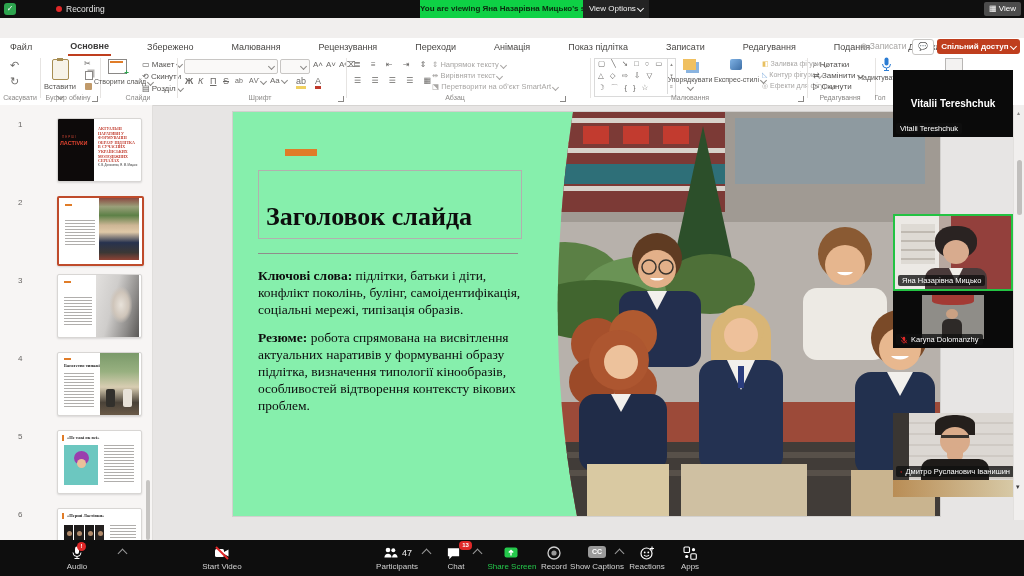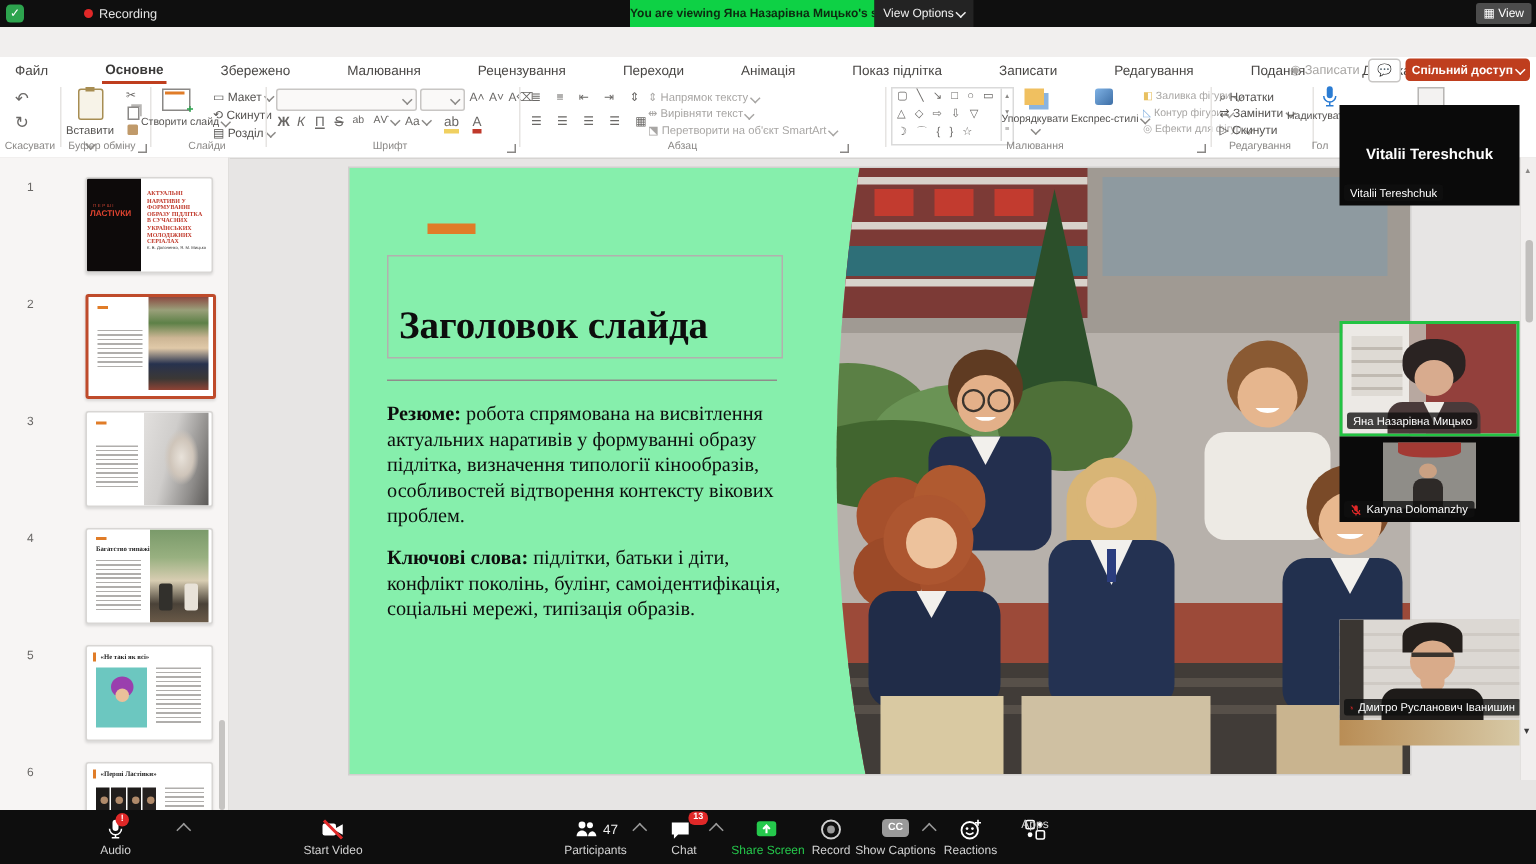--- a/index.html
+++ b/index.html
@@ -314,22 +314,22 @@
     <div class="abs" style="left:146px;top:375px;width:4px;height:60px;background:#c6c4c2;border-radius:2px"></div>
   </div>
 
   <div class="abs" id="slide">
     <div class="abs accentbar"></div>
     <div class="abs titlebox">
       <div class="slidetitle">Заголовок слайда</div>
     </div>
     <div class="abs sdivider"></div>
     <div class="abs sbody">
+      <p><b>Ключові слова:</b><span> підлітки, батьки і діти, конфлікт поколінь, булінг, самоідентифікація, соціальні мережі, типізація образів.</span></p>
       <p><b>Резюме:</b><span> робота спрямована на висвітлення актуальних наративів у формуванні образу підлітка, визначення типології кінообразів, особливостей відтворення контексту вікових проблем.</span></p>
-      <p><b>Ключові слова:</b><span> підлітки, батьки і діти, конфлікт поколінь, булінг, самоідентифікація, соціальні мережі, типізація образів.</span></p>
     </div>
     <svg class="abs" style="left:302px;top:0;width:405px;height:404px" viewBox="0 0 405 404" preserveAspectRatio="none">
       <defs>
           <clipPath id="pc">
             <path d="M38,0 C20,120 14,260 42,404 L405,404 L405,0 Z"></path>
           </clipPath>
         </defs>
       <g clip-path="url(#pc)">
         <rect x="0" y="0" width="405" height="404" fill="#b7b1ab"></rect>
         <rect x="0" y="0" width="405" height="110" fill="#a09a93"></rect>
@@ -512,17 +512,17 @@
         <path d="M13 1.5v4M11 3.5h4" stroke="#fff" stroke-width="1.1"></path>
       </svg>
     <div class="abs titem-label" style="left:620px;top:22px;width:54px">Reactions</div>
 
     <svg class="abs" style="left:682px;top:5px" width="16" height="16" viewBox="0 0 16 16">
         <rect x="2" y="2" width="5.5" height="5.5" rx="1" fill="none" stroke="#fff" stroke-width="1.1"></rect>
         <rect x="8.8" y="8.8" width="5.5" height="5.5" rx="1" fill="none" stroke="#fff" stroke-width="1.1"></rect>
         <circle cx="11.5" cy="4.7" r="1.6" fill="#fff"></circle>
         <circle cx="4.7" cy="11.5" r="1.6" fill="#fff"></circle>
       </svg>
-    <div class="abs titem-label" style="left:668px;top:5px;width:44px">Apps</div>
+    <div class="abs titem-label" style="left:668px;top:22px;width:44px">Apps</div>
 
   </div>
 
 </div>
 
 </body></html>

